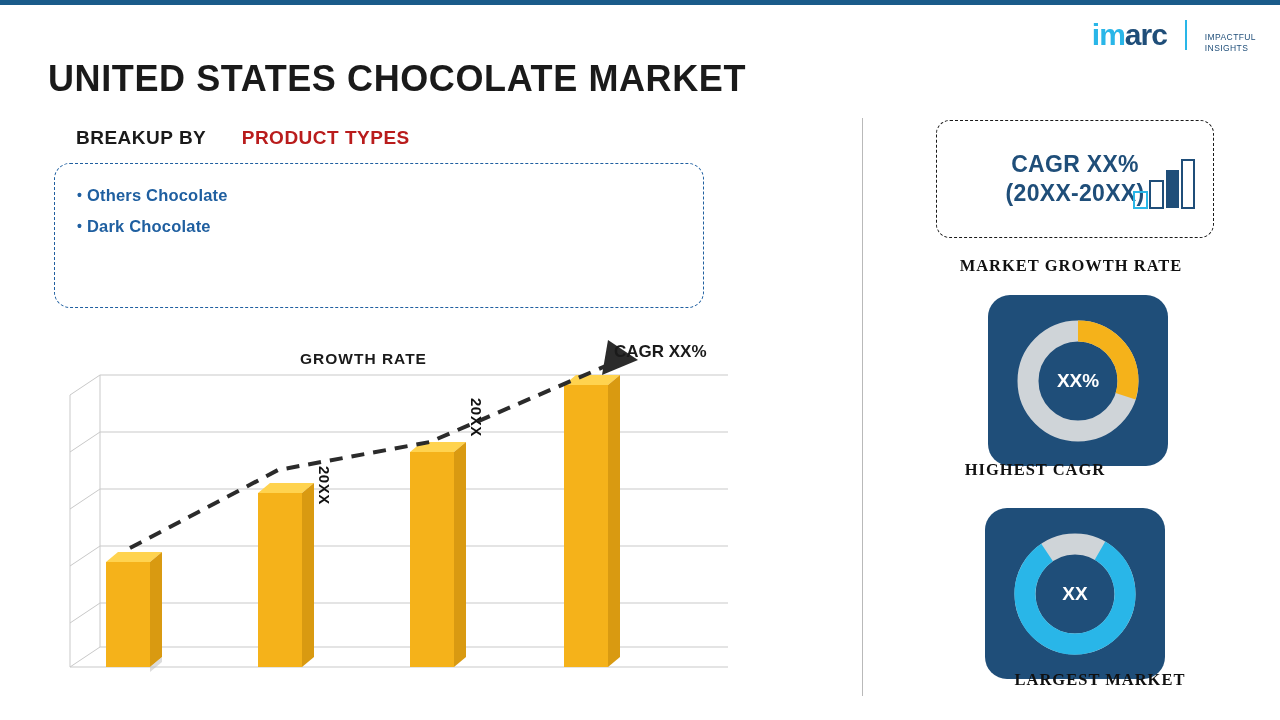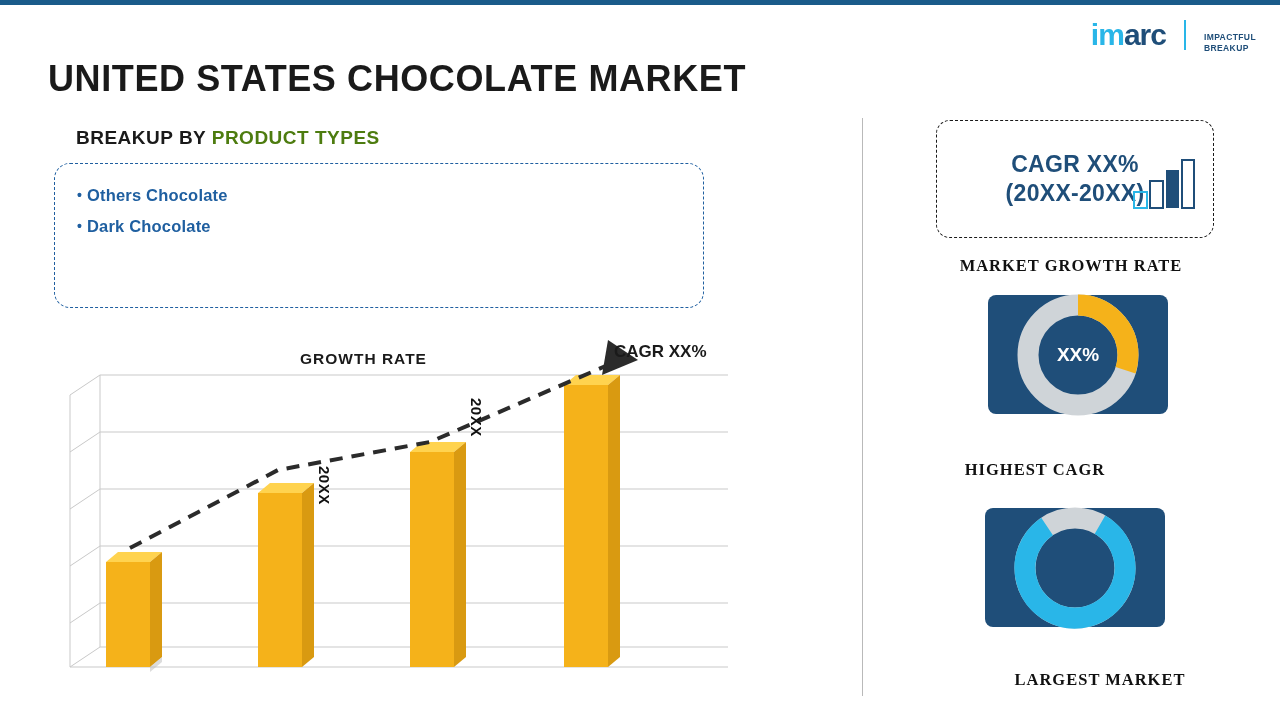--- a/index.html
+++ b/index.html
@@ -19,35 +19,35 @@
     position: absolute; top: 16px; right: 24px;
     display: flex; align-items: center; gap: 18px;
   }
   .logo-imarc {
     font-size: 30px; font-weight: bold; letter-spacing: -1px;
     color: #1f4e79; line-height: 1;
   }
   .logo-imarc .cyan { color: #29b6e8; }
   .logo-divider { width: 2px; height: 30px; background: #29b6e8; }
   .logo-tag {
-    font-size: 8.5px; font-weight: bold; color: #1f4e79;
+    font-size: 8.5px; font-weight: normal; color: #1f4e79;
     line-height: 1.35; letter-spacing: .4px; margin-top: 16px;
   }
   
   .main-title {
     position: absolute; top: 58px; left: 48px;
     font-size: 36px; font-weight: bold; color: #1a1a1a;
     letter-spacing: .6px;
   }
   .subtitle {
     position: absolute; top: 127px; left: 76px;
     font-size: 19px; font-weight: bold; letter-spacing: .5px;
     color: #1a1a1a;
   }
-  .subtitle .hl { color: #4d7c0f; }
+  .subtitle .hl { color: #b91c1c; margin-left: 30px; }
   
   .list-box {
     position: absolute; left: 54px; top: 163px;
     width: 650px; height: 145px;
     border: 1.4px dashed #1f5fa0; border-radius: 16px;
     padding: 16px 0 0 22px;
   }
   .list-item {
     font-size: 16.5px; font-weight: bold; color: #1f5fa0;
     line-height: 30.5px; letter-spacing: .2px;
@@ -92,43 +92,43 @@
     text-align: center; line-height: 1.25; letter-spacing: .3px;
   }
   .cagr-bars { position: absolute; right: 18px; top: 38px; }
   .label-caption {
     position: absolute; width: 100%; text-align: center;
     font-size: 16.5px; font-weight: bold; color: #111;
     letter-spacing: 1px;
     font-family: Liberation Serif, serif;
   }
   .rounded-card {
-    position: absolute; width: 180px; height: 119px;
-    background: #1f4e79; border-radius: 8px;
+    position: absolute; width: 180px; height: 171px;
+    background: #1f4e79; border-radius: 22px;
     display: flex; align-items: center; justify-content: center;
   }
   .donut-label {
     position: absolute; width: 100%; text-align: center;
     font-size: 19px; font-weight: bold; color: #ffffff;
     top: 50%; transform: translateY(-50%);
   }
 </style>
 </head>
 <body>
 
 <div class="top-bar"></div>
 
 <div class="logo">
   <div class="logo-imarc">
     <span class="cyan">im</span><span>arc</span>
   </div>
   <div class="logo-divider"></div>
   <div class="logo-tag">
     <div>IMPACTFUL</div>
-    <div>BREAKUP</div>
+    <div>INSIGHTS</div>
   </div>
 </div>
 
 <div class="main-title">UNITED STATES CHOCOLATE MARKET</div>
 <div class="subtitle">
   <span>BREAKUP BY </span><span class="hl">PRODUCT TYPES</span>
 </div>
 
 <div class="list-box">
   <div class="list-item"><span class="bullet">•</span> <span>Others Chocolate</span></div>
@@ -210,14 +210,15 @@
   </svg>
   <div class="donut-label">XX%</div>
 </div>
 <div class="label-caption" style="left:862px; top:460px; width:346px;">HIGHEST CAGR</div>
 
 <div class="rounded-card" style="left:985px; top:508px;">
   <svg width="132" height="132" viewBox="0 0 132 132">
     <circle cx="66" cy="66" r="50" fill="none" stroke="#cfd4d8" stroke-width="21"></circle>
     <circle cx="66" cy="66" r="50" fill="none" stroke="#29b6e8" stroke-width="21" stroke-dasharray="258 56" transform="rotate(-60 66 66)"></circle>
   </svg>
+  <div class="donut-label">XX</div>
 </div>
 <div class="label-caption" style="left:862px; top:670px; width:476px;">LARGEST MARKET</div>
 
 </body></html>

